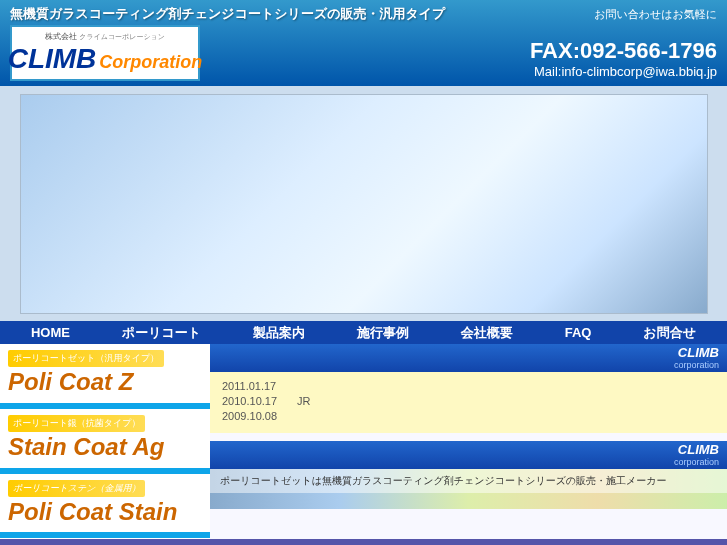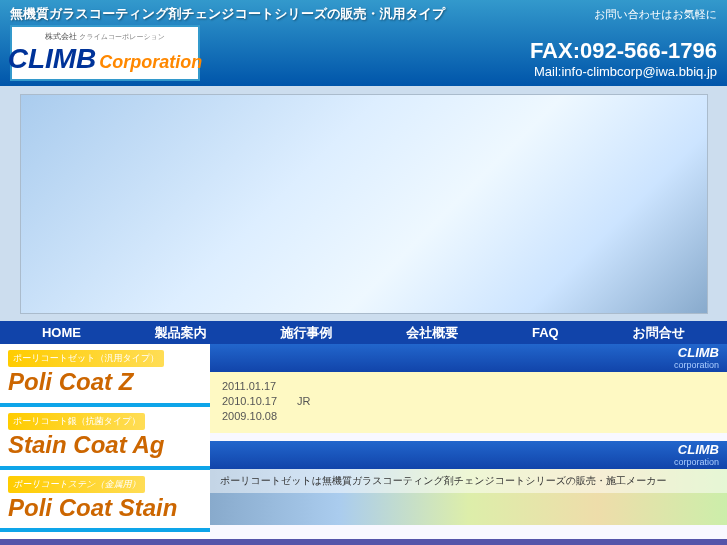--- a/index.html
+++ b/index.html
@@ -126,21 +126,21 @@
     
     .sidebar {
       width: 210px;
       background: white;
       padding: 0;
       flex-shrink: 0;
     }
     .sidebar-item {
       margin: 0;
       padding: 6px 8px 6px 8px;
-      border-bottom: 4px solid #0ea5e9;
+      border-bottom: 6px solid #0ea5e9;
     }
     .sidebar-label {
       font-size: 9px;
       color: #888;
       margin-bottom: 1px;
       background: linear-gradient(to right, #ffcc00, #ffaa00);
       color: white;
       padding: 2px 5px;
       display: inline-block;
       border-radius: 2px;
@@ -210,21 +210,21 @@
       height: 28px;
       display: flex;
       align-items: center;
       justify-content: flex-end;
       padding-right: 8px;
       margin-top: 8px;
     }
 
     
     .bottom-strip {
-      height: 56px;
+      height: 40px;
       background: linear-gradient(to right, #88aacc, #aaccee, #ddeeaa, #eeddaa, #cceeaa);
       overflow: hidden;
     }
     .bottom-text {
       padding: 5px 10px;
       font-size: 10px;
       color: #333;
       background: rgba(255,255,255,0.5);
     }
 
@@ -258,20 +258,21 @@
       <div class="header-mail">Mail:info-climbcorp@iwa.bbiq.jp</div>
     </div>
   </div>
 
   <div class="banner-area">
     <div class="banner-inner"></div>
   </div>
 
   <div class="nav-bar">
     <a class="nav-item">HOME</a>
+    <a class="nav-item">ポーリコート</a>
     <a class="nav-item">製品案内</a>
     <a class="nav-item">施行事例</a>
     <a class="nav-item">会社概要</a>
     <a class="nav-item">FAQ</a>
     <a class="nav-item">お問合せ</a>
   </div>
 
   <div class="main-content">
 
     <div class="sidebar">

